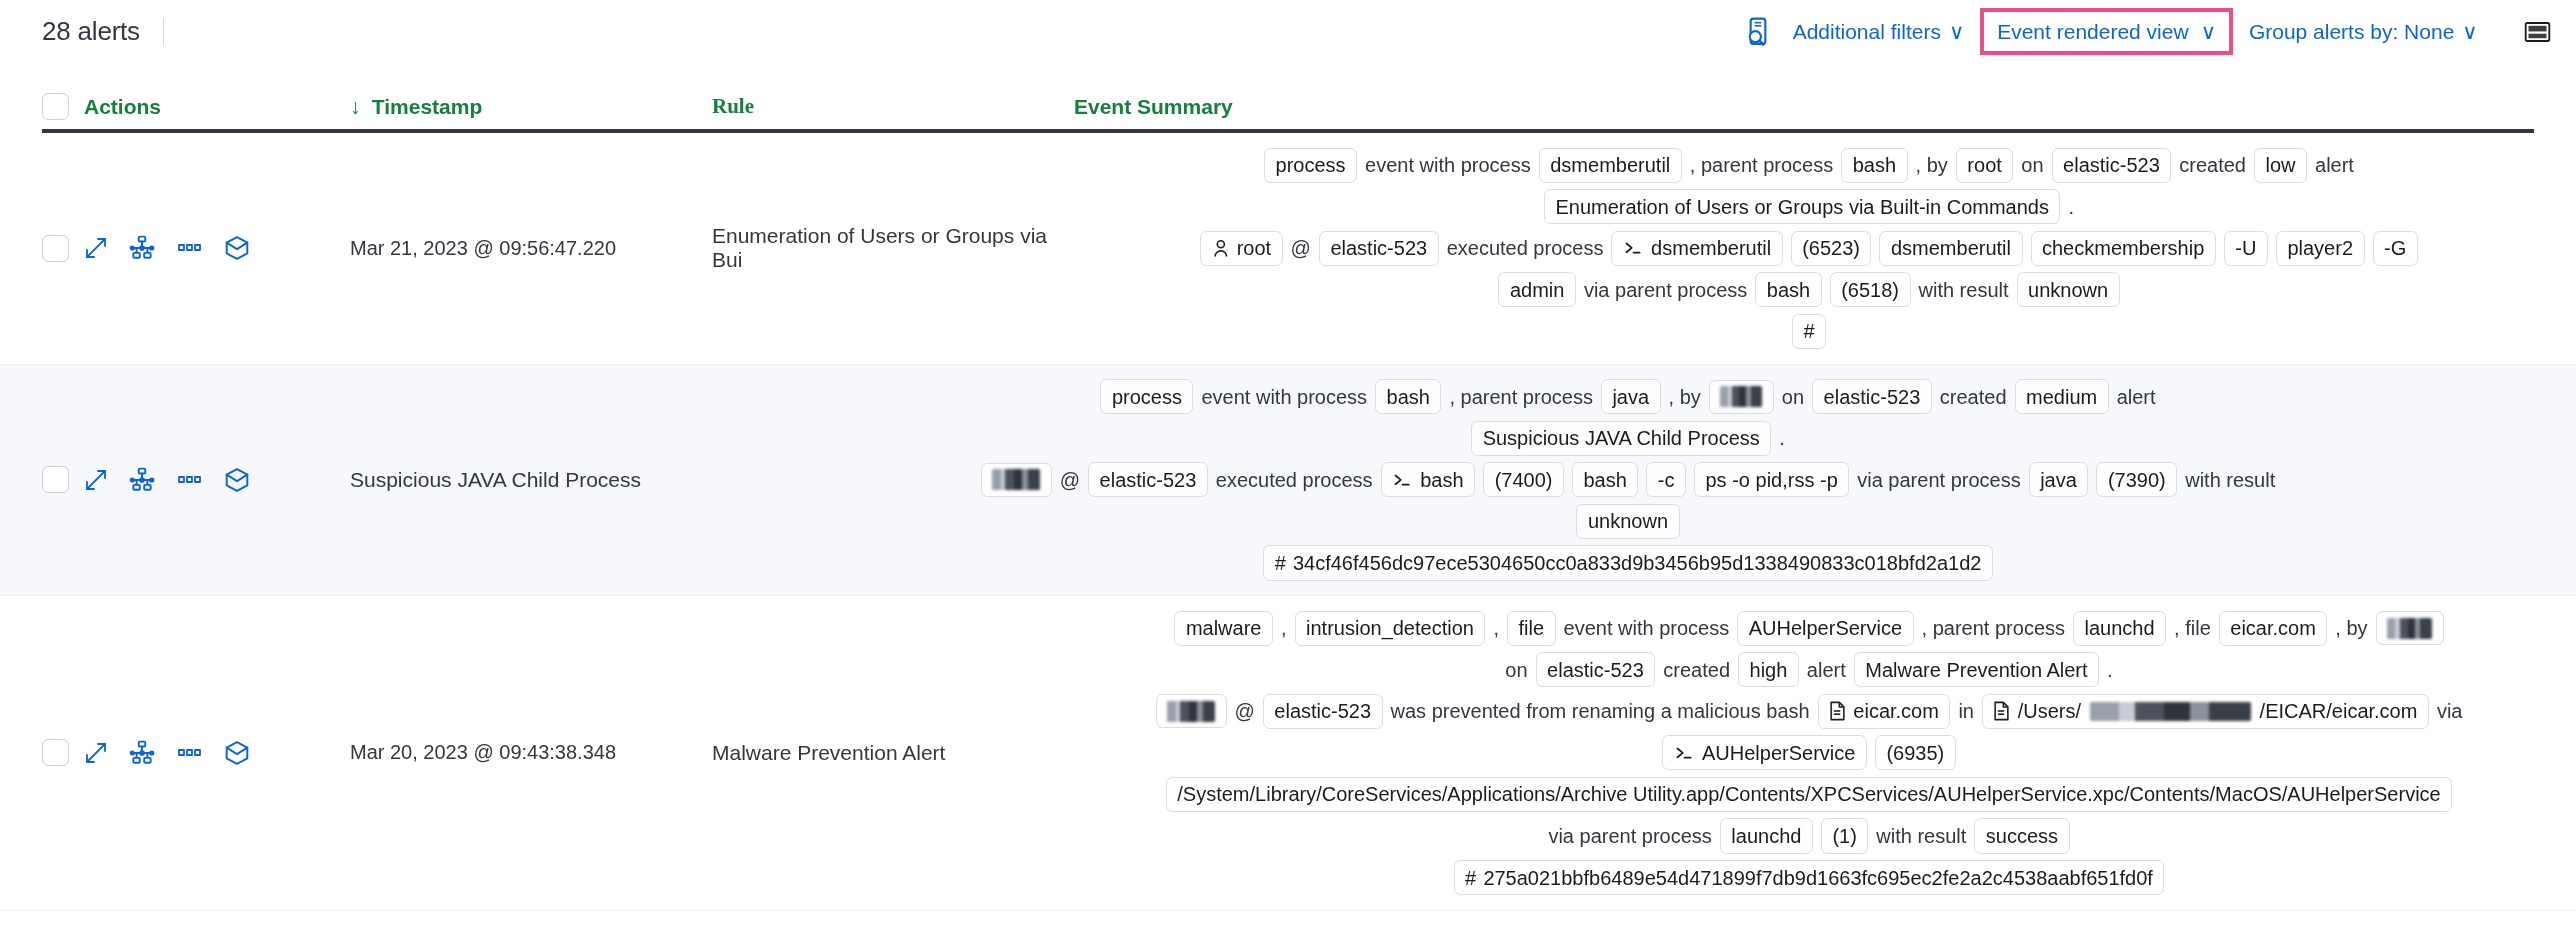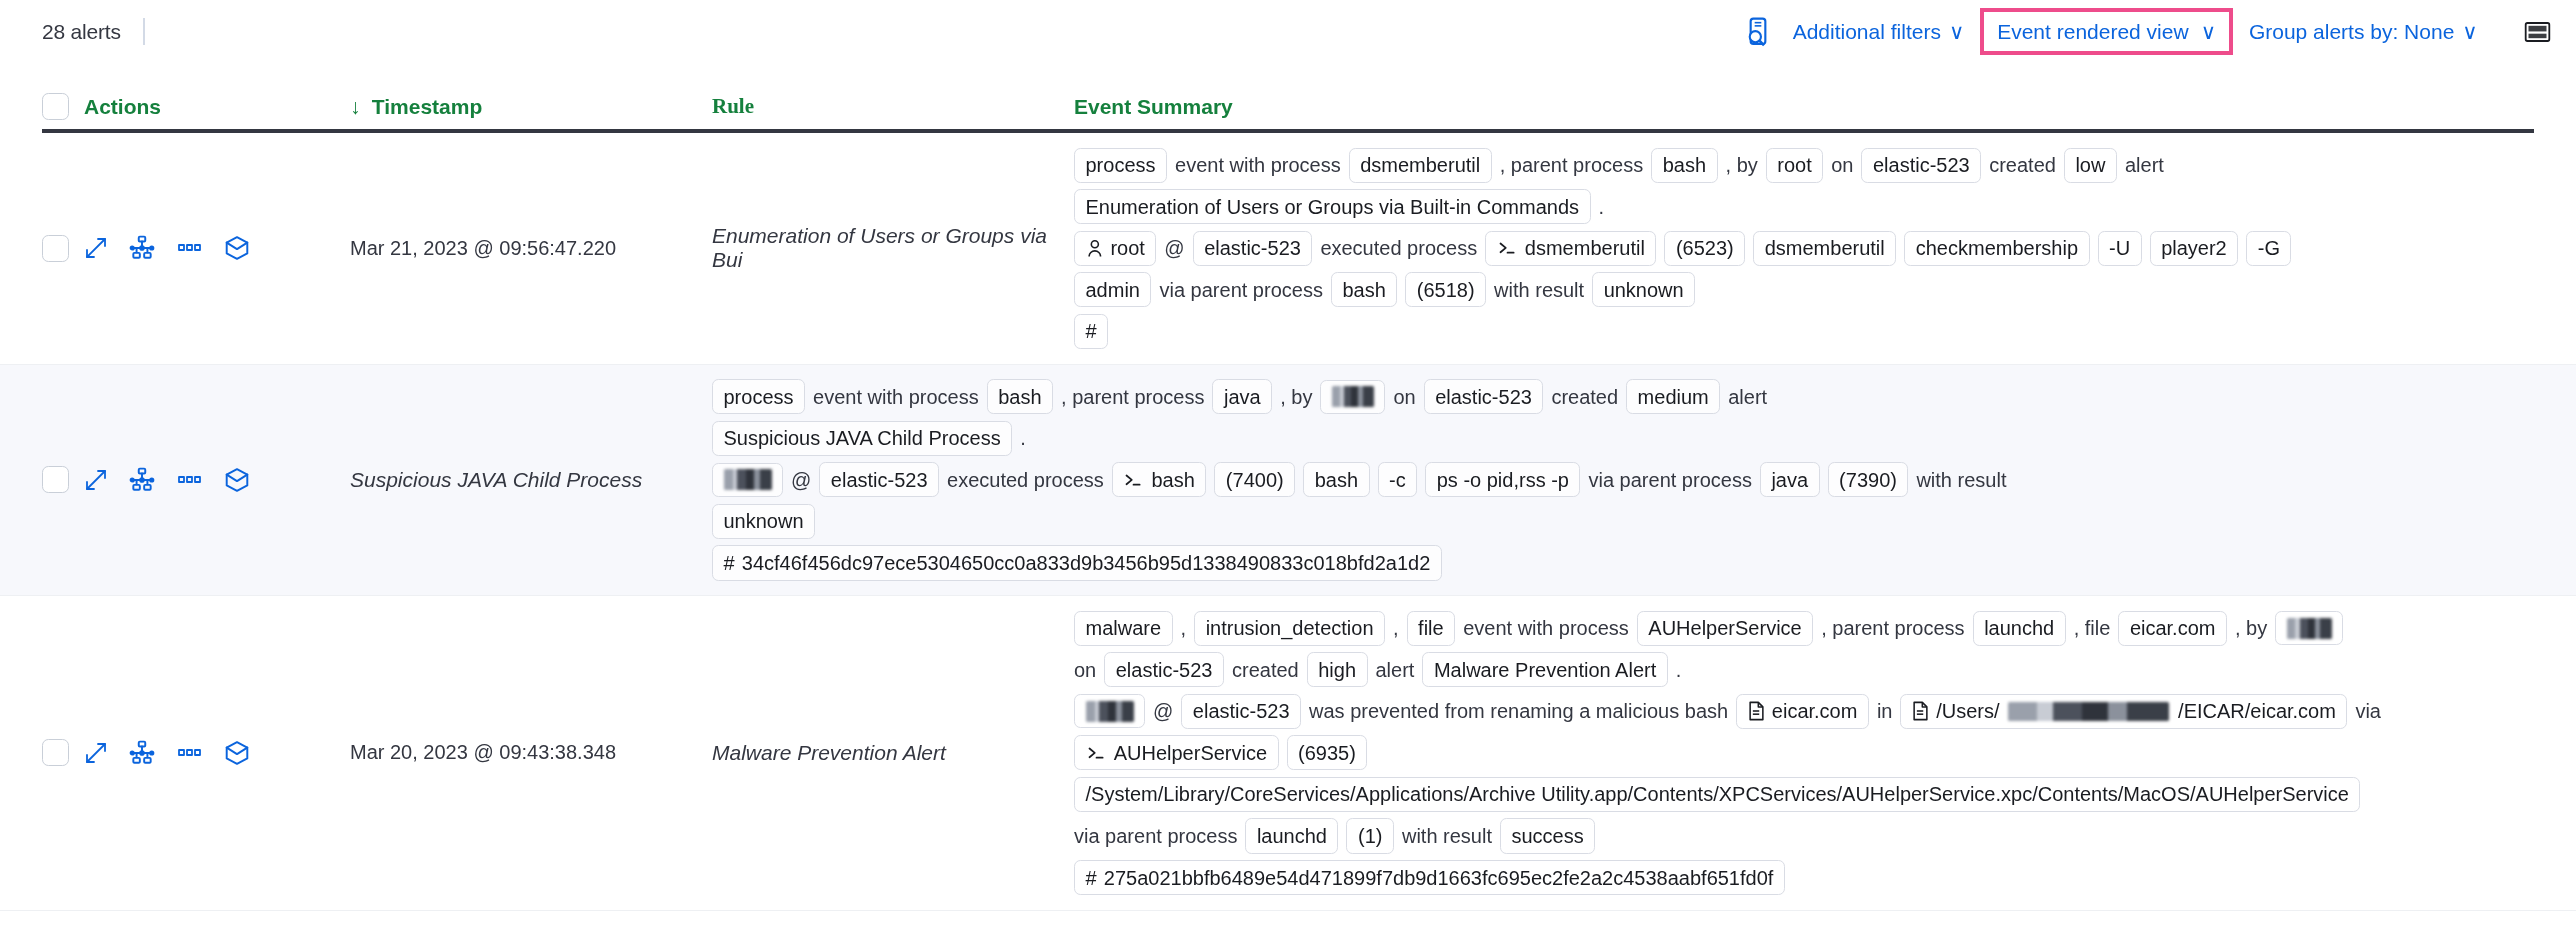--- a/index.html
+++ b/index.html
@@ -11,21 +11,21 @@
     overflow: hidden;
   }
   .page { position: relative; width: 2576px; height: 934px; background:#fff; }
 
   
   .toolbar {
     position:absolute; left:0; top:0; width:2576px; height:63px;
     display:flex; align-items:center;
   }
   .alerts-count {
-    margin-left:42px; font-size:21px; color:#343741; letter-spacing:-0.2px;
+    margin-left:42px; font-size:26px; color:#343741; letter-spacing:-0.2px;
   }
   .vsep { width:1.6px; height:27px; background:#d3dae6; margin-left:22.6px; }
 
   .toolbar-right {
     margin-left:auto; display:flex; align-items:center; gap:0px; padding-right:17px;
   }
   .icon-btn { display:flex; align-items:center; justify-content:center; width:43px; height:43px; }
   .link-btn {
     display:flex; align-items:center; gap:8px;
     color:#0b64dd; font-size:21px; font-weight:400; white-space:nowrap;
@@ -57,25 +57,25 @@
     position:absolute; left:42px; top:129px; width:2492px; height:4px; background:#343741;
   }
 
   
   .rows { position:absolute; left:0; top:133px; width:2576px; }
   .row { display:flex; align-items:stretch; border-bottom:0.8px solid #eef0f3; }
   .row.alt { background:#f7f8fc; }
   .row-check { width:42px; margin-left:42px; display:flex; align-items:center; }
   .row-actions { width:266px; display:flex; align-items:center; gap:21px; }
   .row-ts { width:362px; display:flex; align-items:center; font-size:20px; color:#343741; }
-  .row-rule { width:362px; display:flex; align-items:center; font-size:21px; color:#343741;font-style:italic; }
+  .row-rule { width:362px; display:flex; align-items:center; font-size:21px; color:#343741; }
   .row-summary { flex:1; padding:14.5px 32px 14.5px 0; display:flex; flex-direction:column; gap:6.4px; }
 
   .sum-line {
-    display:flex; flex-wrap:wrap; align-items:center; 
+    display:flex; flex-wrap:wrap; align-items:center; justify-content:center;
     gap:6.4px 8px; font-size:20px; color:#343741; line-height:1.1;
   }
 
   .chip {
     display:inline-flex; align-items:center; gap:7.2px;
     border:1.6px solid #d9dce4; border-radius:6.4px; background:#ffffff;
     padding:5.6px 10.5px; font-size:20px; color:#1a1c21; white-space:nowrap;
   }
   .row.alt .chip { background:#fdfdfe; }
   .plain { white-space:nowrap; }

